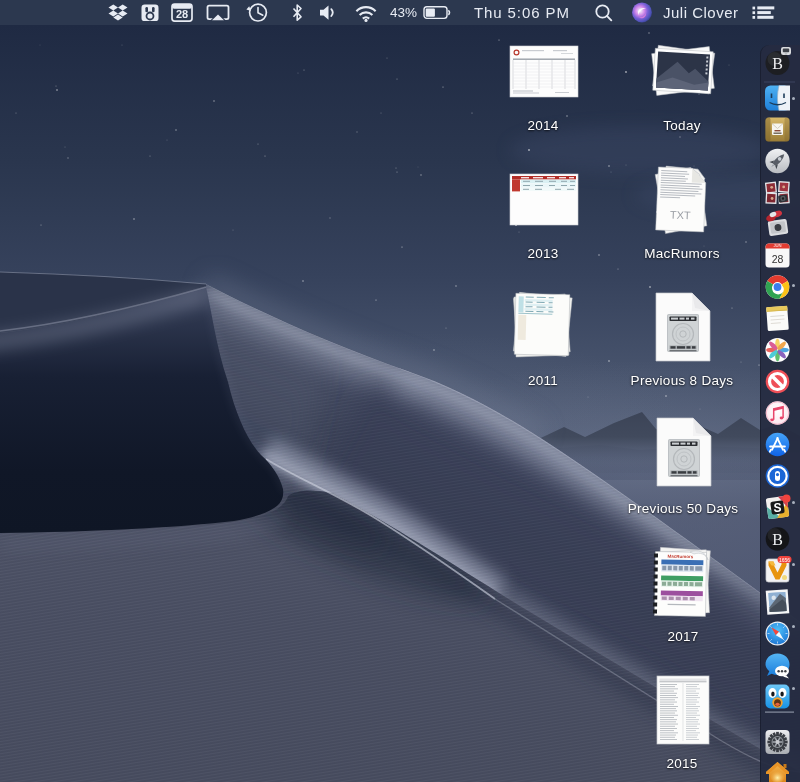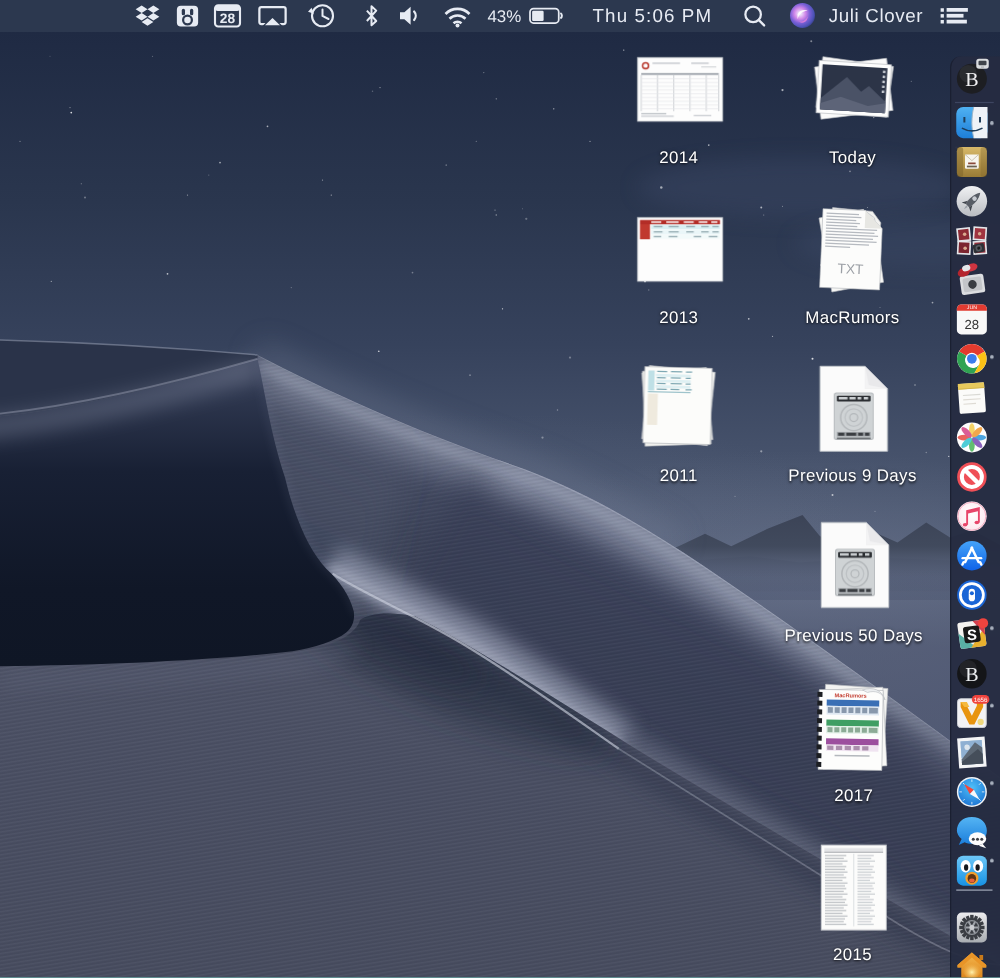--- a/index.html
+++ b/index.html
@@ -1,16 +1,16 @@
 <!DOCTYPE html>
 <html><head>
 <meta charset="utf-8">
 <style>
   html,body{margin:0;padding:0;}
-  #screen{position:relative;width:800px;height:782px;overflow:hidden;background:#0f766e;font-family:"Liberation Sans",sans-serif;}
+  #screen{position:relative;width:800px;height:782px;overflow:hidden;background:#ef4444;font-family:"Liberation Sans",sans-serif;}
   #wall{position:absolute;left:0;top:0;}
   #menubar{position:absolute;left:0;top:0;width:800px;height:25px;background:#2c384f;transform:translateZ(0);will-change:transform;}
   #stacks svg, #dock-svg{transform:translateZ(0);will-change:transform;}
   .slabel{position:absolute;transform:translateX(-50%) translateZ(0);will-change:transform;white-space:nowrap;color:#fff;font-weight:normal;font-size:13.5px;letter-spacing:0.3px;text-shadow:0 1px 2px rgba(0,0,0,0.65), 0 0 3px rgba(0,0,0,0.4);}
   #dock{position:absolute;left:760px;top:45px;width:40px;height:737px;background:rgba(37,44,65,0.94);border-top-left-radius:9px;border-left:1px solid rgba(18,22,36,0.55);box-sizing:border-box;}
   .ddot{position:absolute;left:792px;width:3px;height:3px;border-radius:50%;background:#a8b0bd;}
 </style>
 </head>
 <body>
 <div id="screen">
@@ -502,21 +502,21 @@
     <rect x="2.5" y="31.5" width="27" height="3.8" fill="#a4a8ac"></rect>
     <g fill="#3a3d41">
             <rect x="3.5" y="32.2" width="5" height="2.4"></rect>
             <rect x="10" y="32.2" width="8" height="2.4"></rect>
             <rect x="19.5" y="32.2" width="4" height="2.4"></rect>
             <rect x="25" y="32.2" width="3.5" height="2.4"></rect>
           </g>
     <rect x="2.5" y="36" width="27" height="1.4" fill="#6e7276"></rect>
   </g>
 </svg>
-<div class="slabel" style="left:682px;top:373px;">Previous 9 Days</div>
+<div class="slabel" style="left:682px;top:373px;">Previous 8 Days</div>
 
 <svg style="position:absolute;left:656px;top:417px;" width="56" height="70" viewBox="0 0 56 70">
   <path d="M1,1 L37,1 L55,19 L55,69 L1,69 Z" fill="#fbfbfb" stroke="#c4c7cb" stroke-width="0.7"></path>
   <path d="M37,1 L37,19 L55,19 Z" fill="#e9e9eb"></path>
   <path d="M37,1 L37,19 L55,19 L40,16 Z" fill="#f3f3f4"></path>
   <g transform="translate(12,22)">
     <rect x="0" y="0" width="32" height="38" rx="2" fill="#b9bdc0"></rect>
     <rect x="0.8" y="0.8" width="30.4" height="36.4" rx="1.6" fill="#cfd3d5"></rect>
     <rect x="2.5" y="2.5" width="27" height="4.6" rx="0.8" fill="#2c2f33"></rect>
     <g fill="#caced1">

